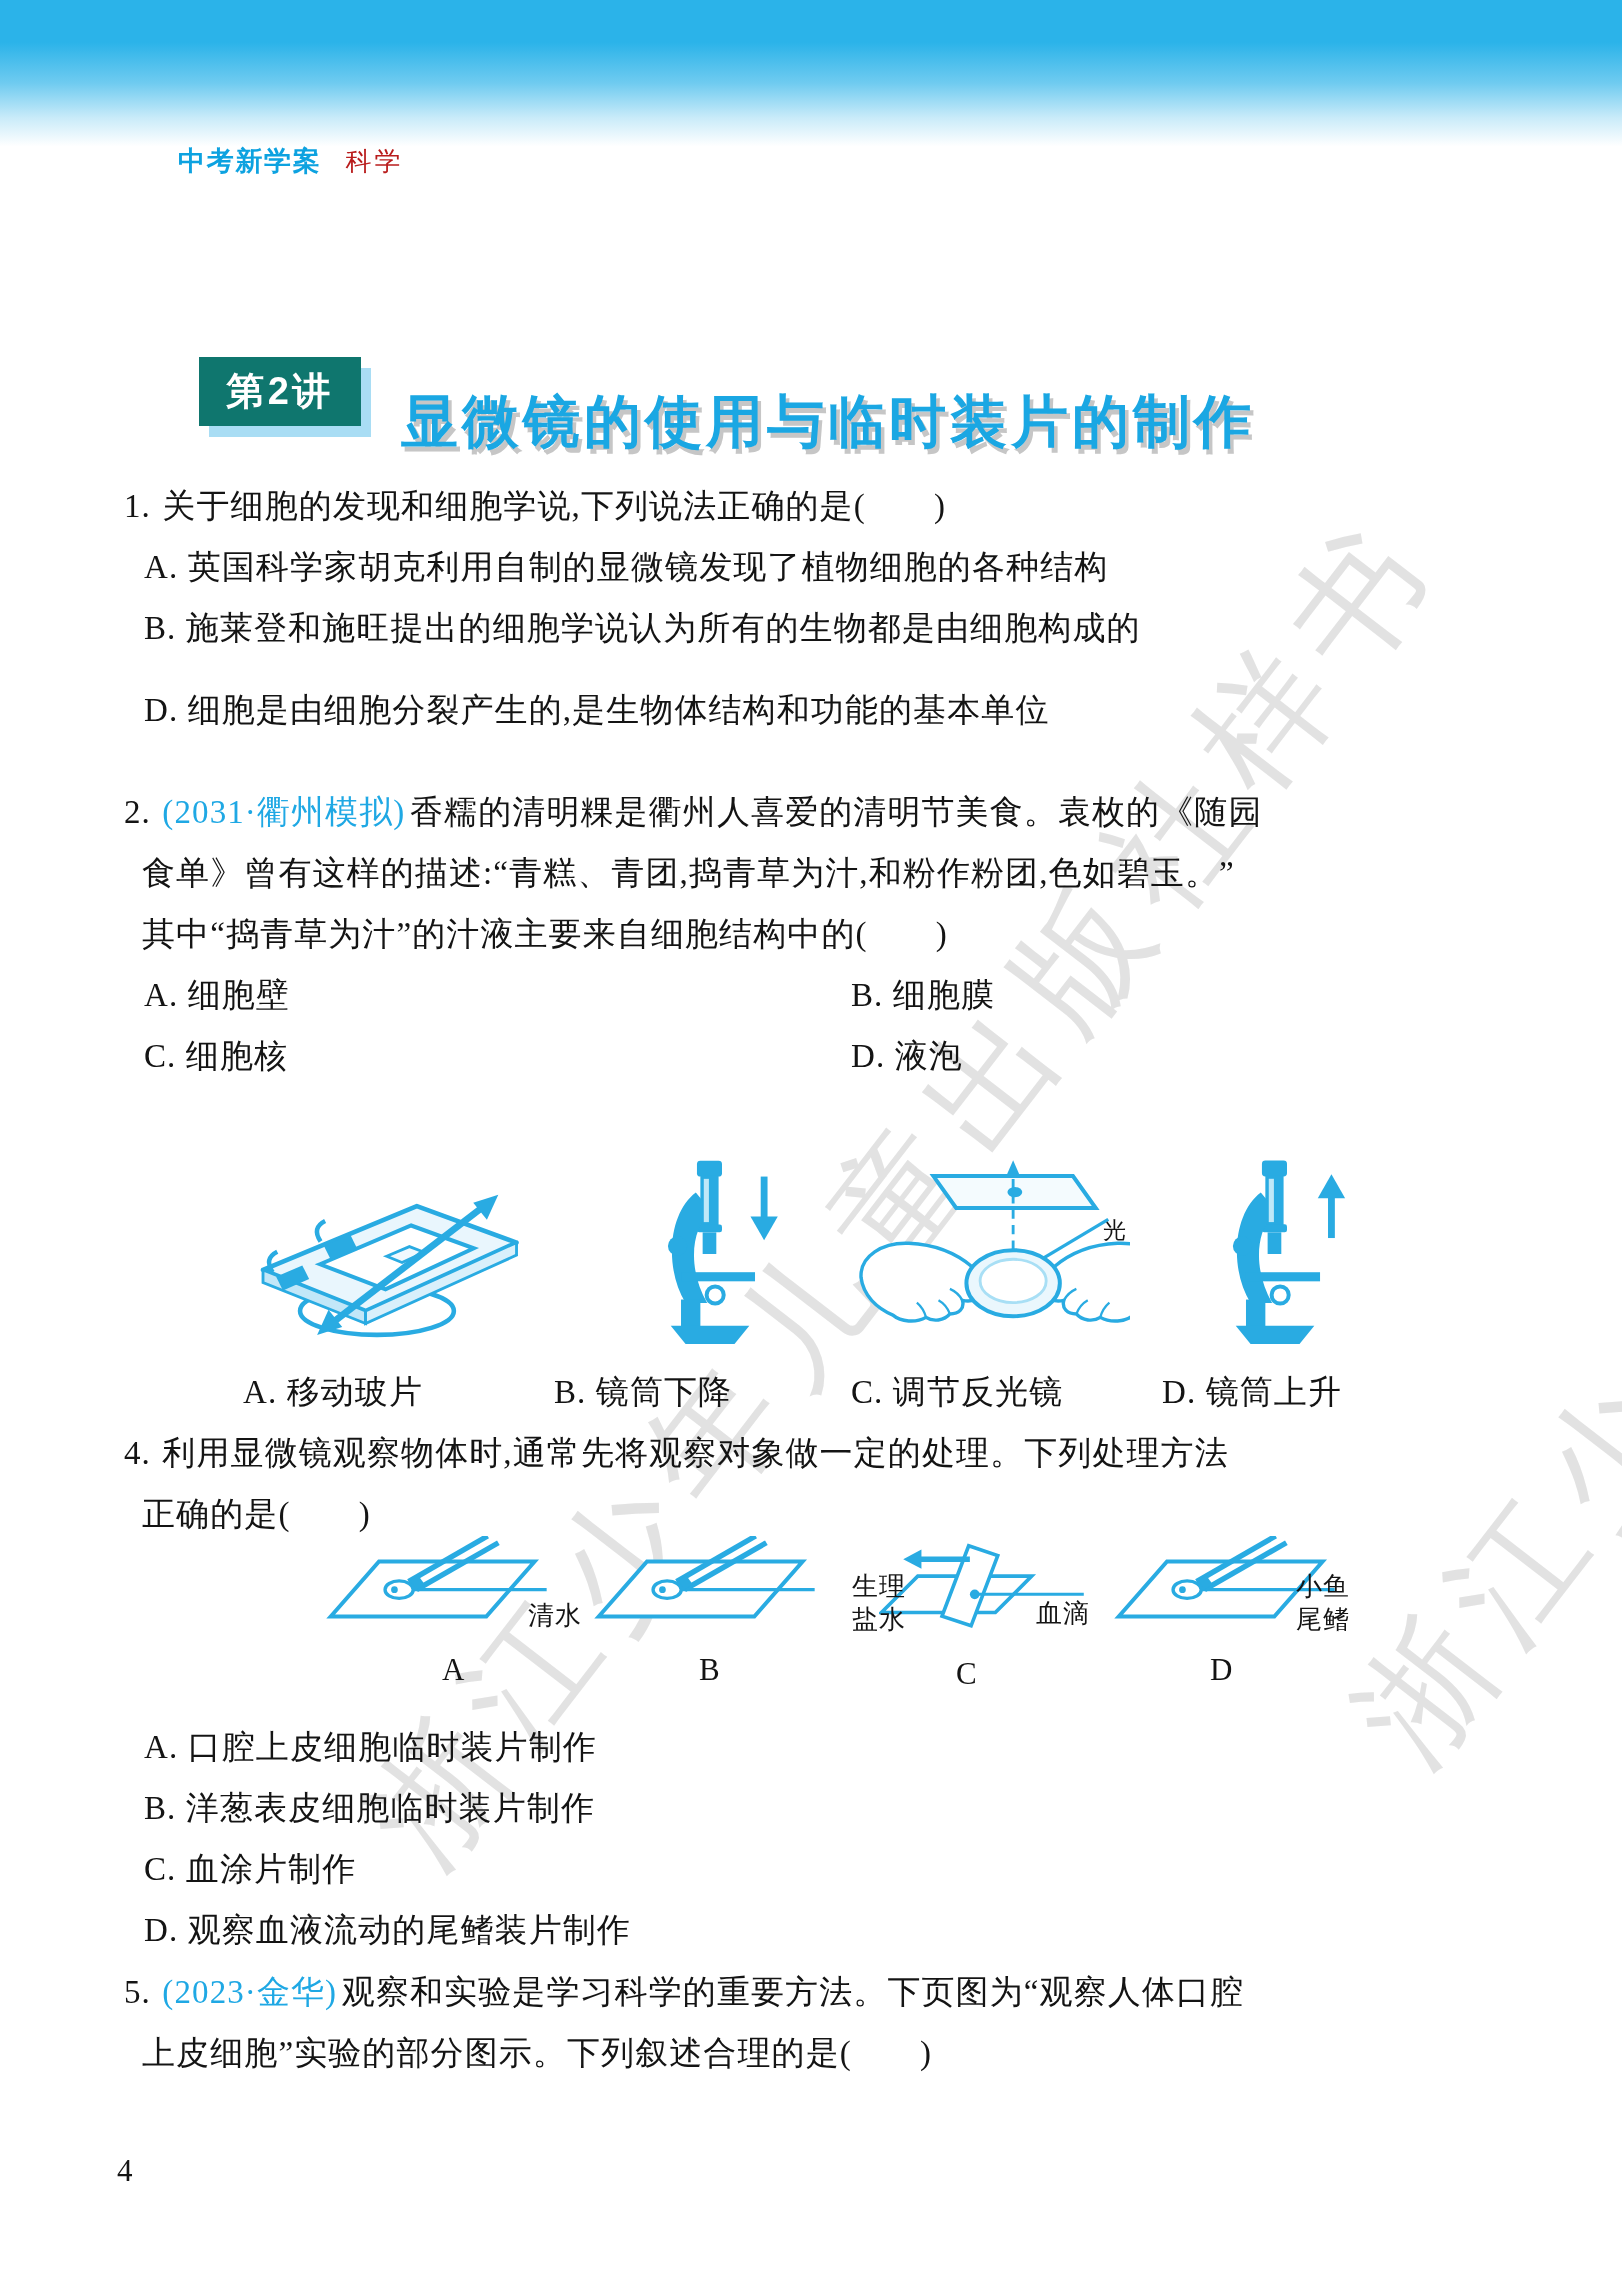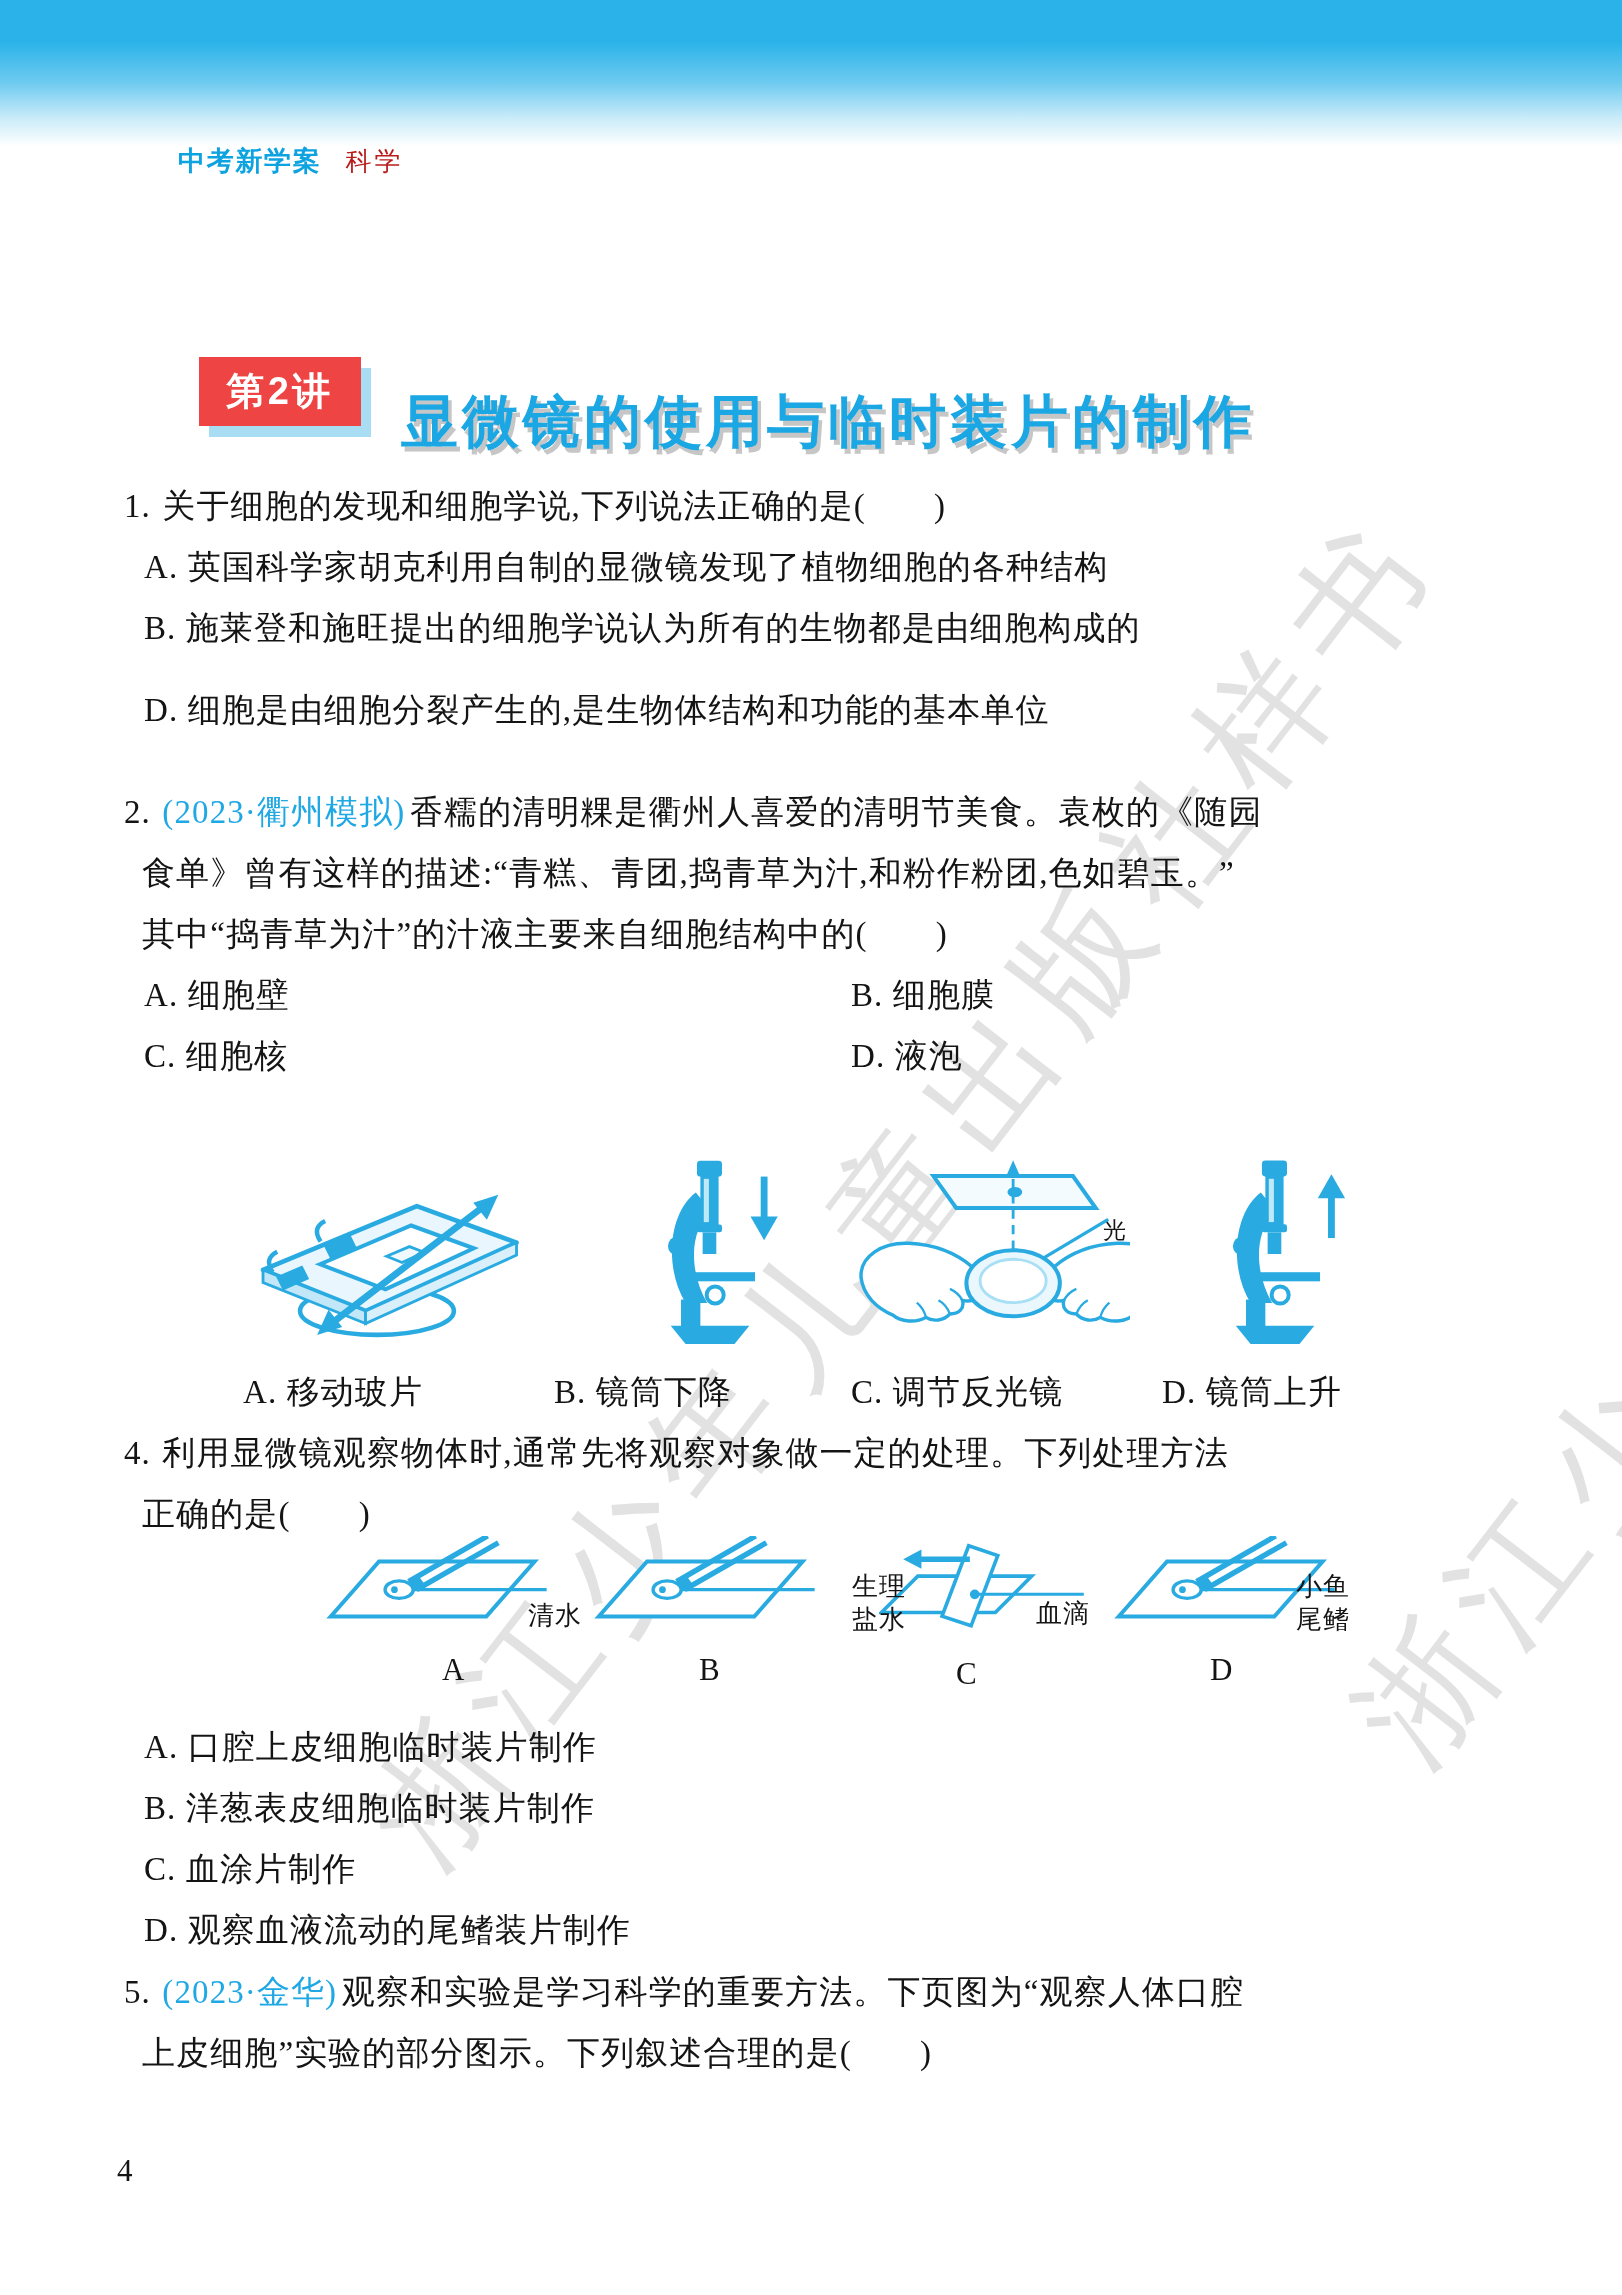--- a/index.html
+++ b/index.html
@@ -10,21 +10,21 @@
   .brand{position:absolute;left:178px;top:143px;display:flex;gap:24px;z-index:3;
         font-family:"Liberation Sans","DejaVu Sans",sans-serif;align-items:baseline;text-align:center;}
   .brand .b1{font-size:27px;font-weight:bold;color:#0da2e0;letter-spacing:1.7px;}
   .brand .b2{font-size:26px;color:#b91c1c;letter-spacing:2.9px;}
   .wm{position:absolute;z-index:1;font-size:131px;color:#cbcbcb;opacity:0.55;letter-spacing:19.4px;
       white-space:nowrap;transform:rotate(-52.4deg);transform-origin:0 50%;
       font-family:"Liberation Sans","DejaVu Sans",sans-serif;}
   .wm1{left:400px;top:1758px;}
   .wm2{left:1387px;top:1656px;}
   .badge-shadow{position:absolute;left:209px;top:368px;width:162px;height:69px;background:#a9ddf4;z-index:2;}
-  .badge{position:absolute;left:199px;top:357px;width:162px;height:69px;background:#ef4444;color:#ffffff;
+  .badge{position:absolute;left:199px;top:357px;width:162px;height:69px;background:#0f766e;color:#ffffff;
         display:flex;align-items:center;justify-content:center;font-size:38px;font-weight:bold;z-index:3;
         font-family:"Liberation Sans","DejaVu Sans",sans-serif;letter-spacing:3.4px;}
   .lesson-title{position:absolute;left:401px;top:364px;font-size:57px;font-weight:bold;color:#1aa7e3;z-index:3;
         font-family:"Liberation Sans","DejaVu Sans",sans-serif;letter-spacing:4px;white-space:nowrap;
         text-shadow:3.4px 4.6px 0 #c6c6c6;margin-top:20px;}
   .line{position:absolute;font-size:33px;letter-spacing:1.1px;white-space:nowrap;z-index:3;}
   .qnum{margin-right:11.4px;}
   .tag{color:#1fa8e4;margin-right:4.6px;}
   .fig{position:absolute;z-index:2;}
   .figlabel{position:absolute;font-size:26px;letter-spacing:1.1px;z-index:3;white-space:nowrap;}
@@ -52,21 +52,21 @@
   <div class="lesson-title">显微镜的使用与临时装片的制作</div>
 
   <div class="line" style="left:124px;top:484px">
     <span class="qnum">1.</span><span>关于细胞的发现和细胞学说,下列说法正确的是(　　)</span>
   </div>
   <div class="line" style="left:144px;top:545px">A. 英国科学家胡克利用自制的显微镜发现了植物细胞的各种结构</div>
   <div class="line" style="left:144px;top:606px">B. 施莱登和施旺提出的细胞学说认为所有的生物都是由细胞构成的</div>
   <div class="line" style="left:144px;top:688px">D. 细胞是由细胞分裂产生的,是生物体结构和功能的基本单位</div>
 
   <div class="line" style="left:124px;top:790px">
-    <span class="qnum">2.</span><span class="tag">(2023·衢州模拟)</span><span>香糯的清明粿是衢州人喜爱的清明节美食。袁枚的《随园</span>
+    <span class="qnum">2.</span><span class="tag">(2031·衢州模拟)</span><span>香糯的清明粿是衢州人喜爱的清明节美食。袁枚的《随园</span>
   </div>
   <div class="line" style="left:142px;top:851px">食单》曾有这样的描述:“青糕、青团,捣青草为汁,和粉作粉团,色如碧玉。”</div>
   <div class="line" style="left:142px;top:912px">其中“捣青草为汁”的汁液主要来自细胞结构中的(　　)</div>
   <div class="line" style="left:144px;top:973px">A. 细胞壁</div>
   <div class="line" style="left:851px;top:973px">B. 细胞膜</div>
   <div class="line" style="left:144px;top:1034px">C. 细胞核</div>
   <div class="line" style="left:851px;top:1034px">D. 液泡</div>
 
 
   <svg class="fig" style="left:243px;top:1156px" width="285" height="188" viewBox="0 0 500 330">

